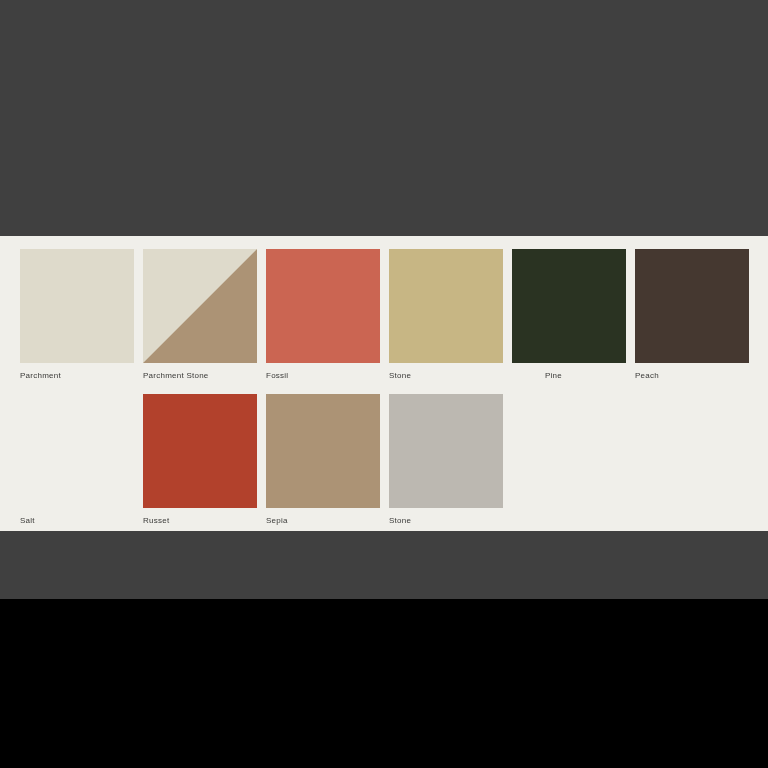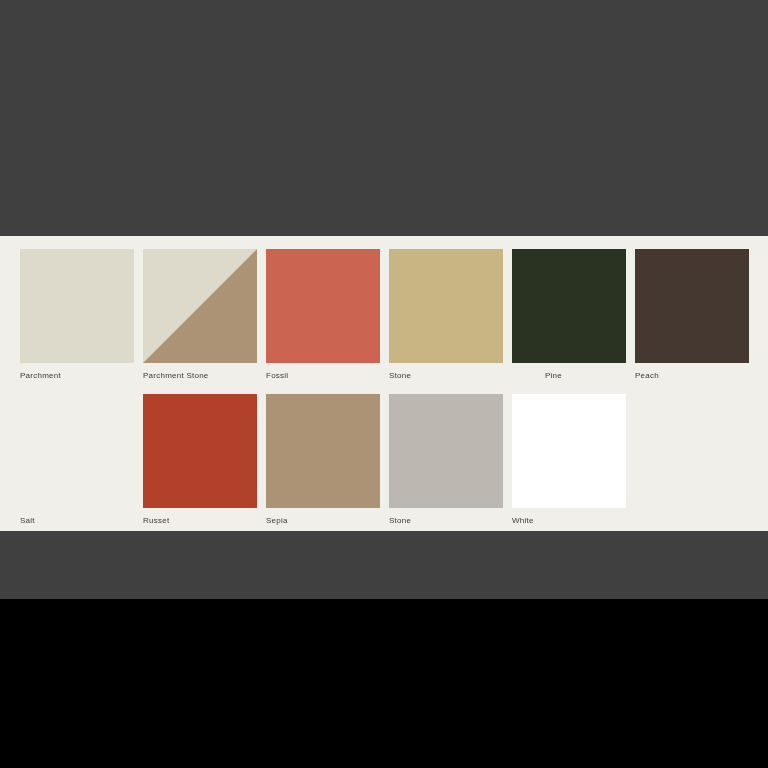--- a/index.html
+++ b/index.html
@@ -129,20 +129,16 @@
             <span class="swatch-label" style="color: rgb(58, 58, 56);">Russet</span>
           </div>
           <div class="swatch-cell">
             <div class="swatch-chip" style="background: rgb(172, 147, 117);"></div>
             <span class="swatch-label" style="color: rgb(58, 58, 56);">Sepia</span>
           </div>
           <div class="swatch-cell">
             <div class="swatch-chip" style="background: rgb(188, 184, 177);"></div>
             <span class="swatch-label" style="color: rgb(58, 58, 56);">Stone</span>
           </div>
-          <div class="swatch-cell">
-            <div class="swatch-chip" style="background: rgb(255, 255, 255);"></div>
-            <span class="swatch-label" style="color: rgb(58, 58, 56);">White</span>
-          </div>
         </div>
       </div>
   </div>
 </div>
 
 </body></html>

